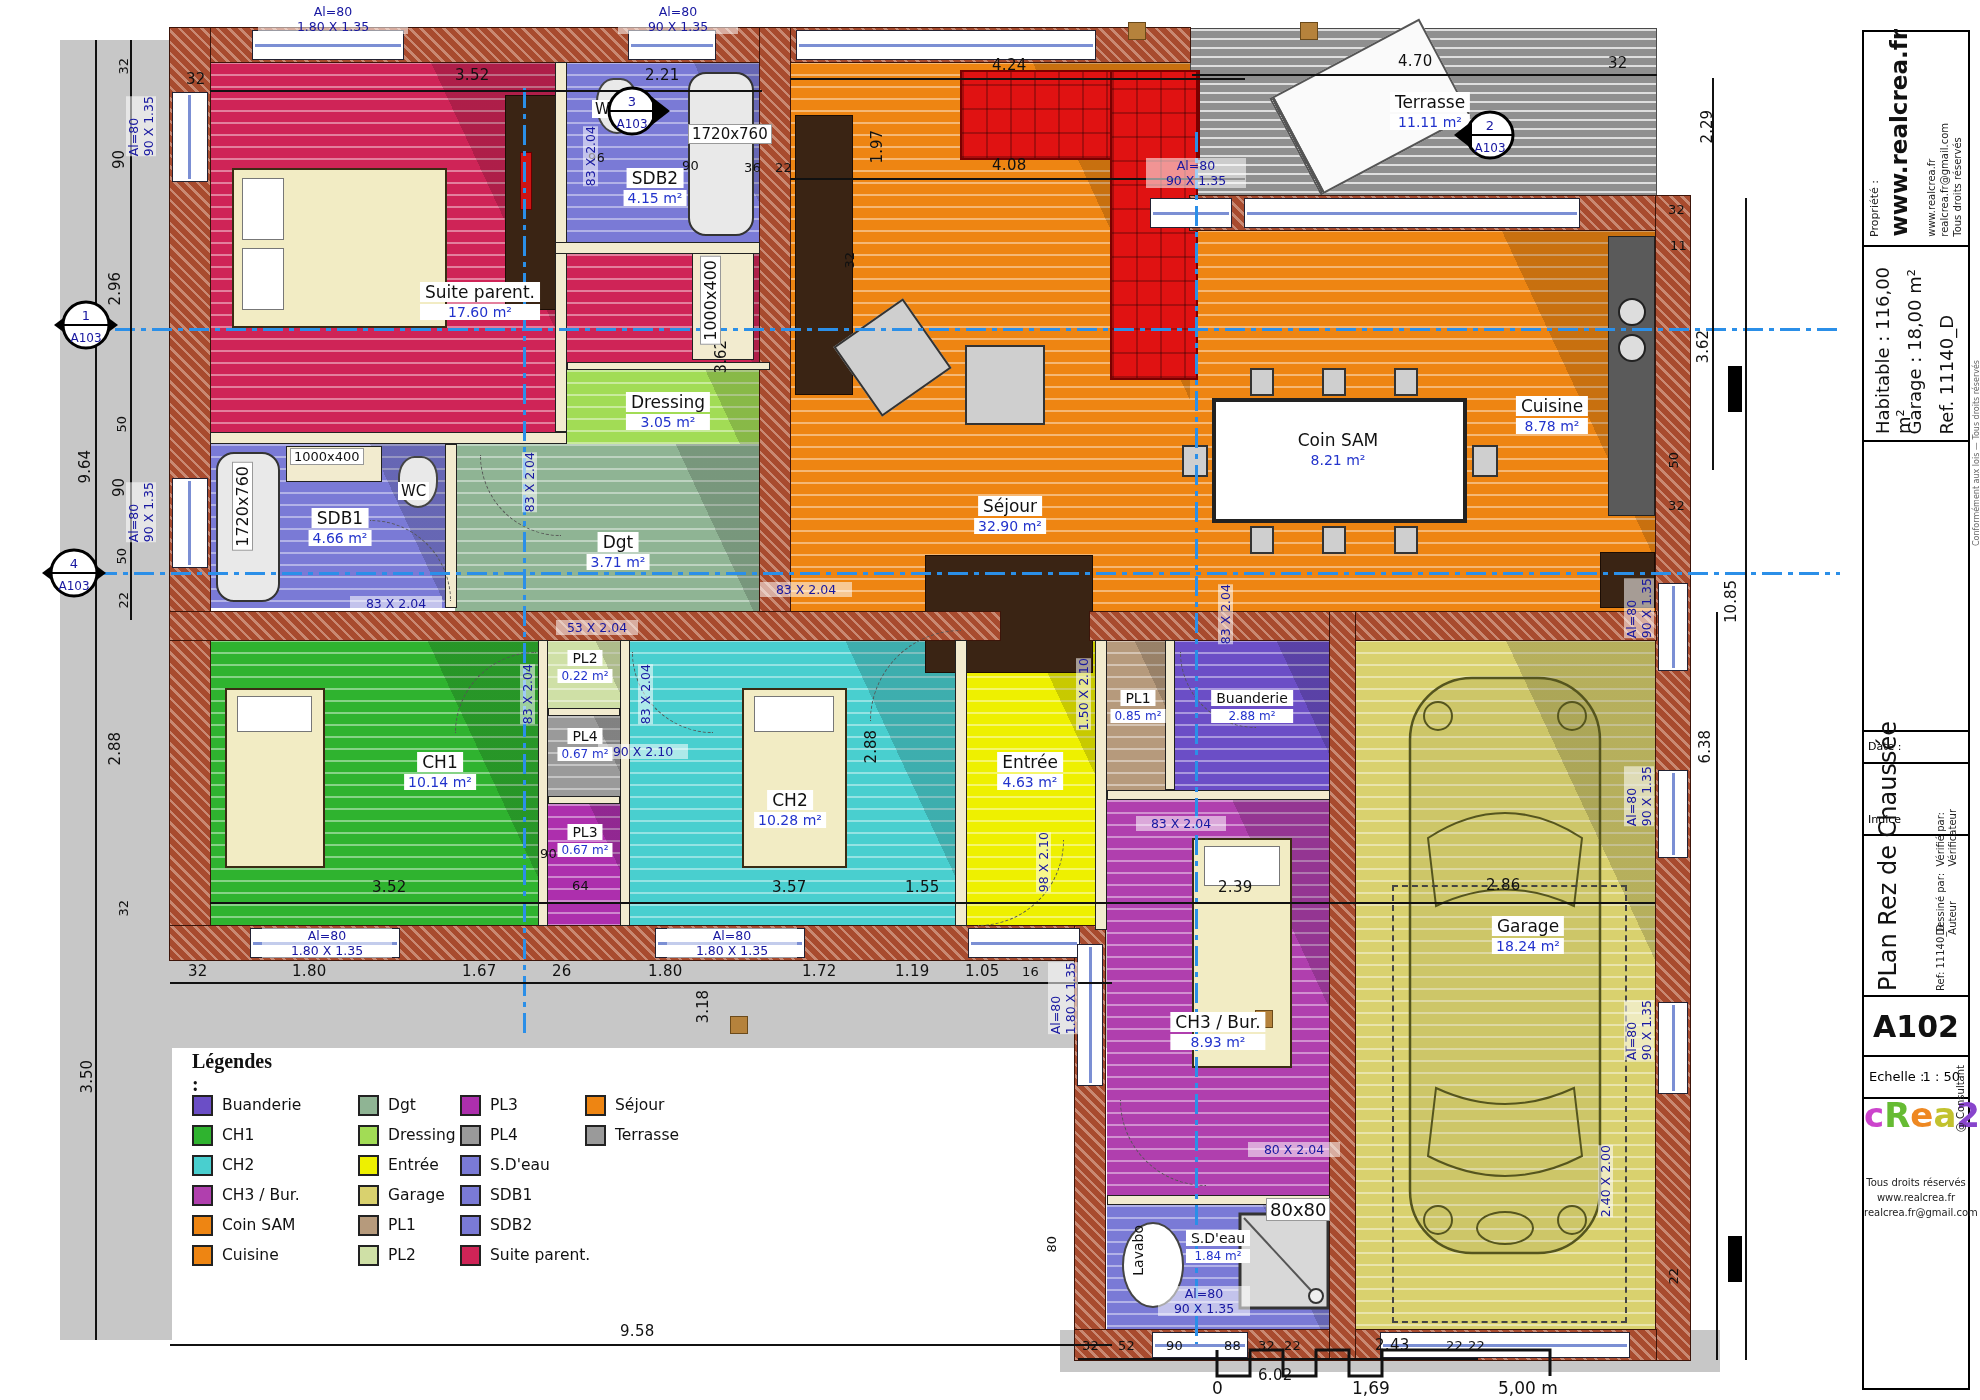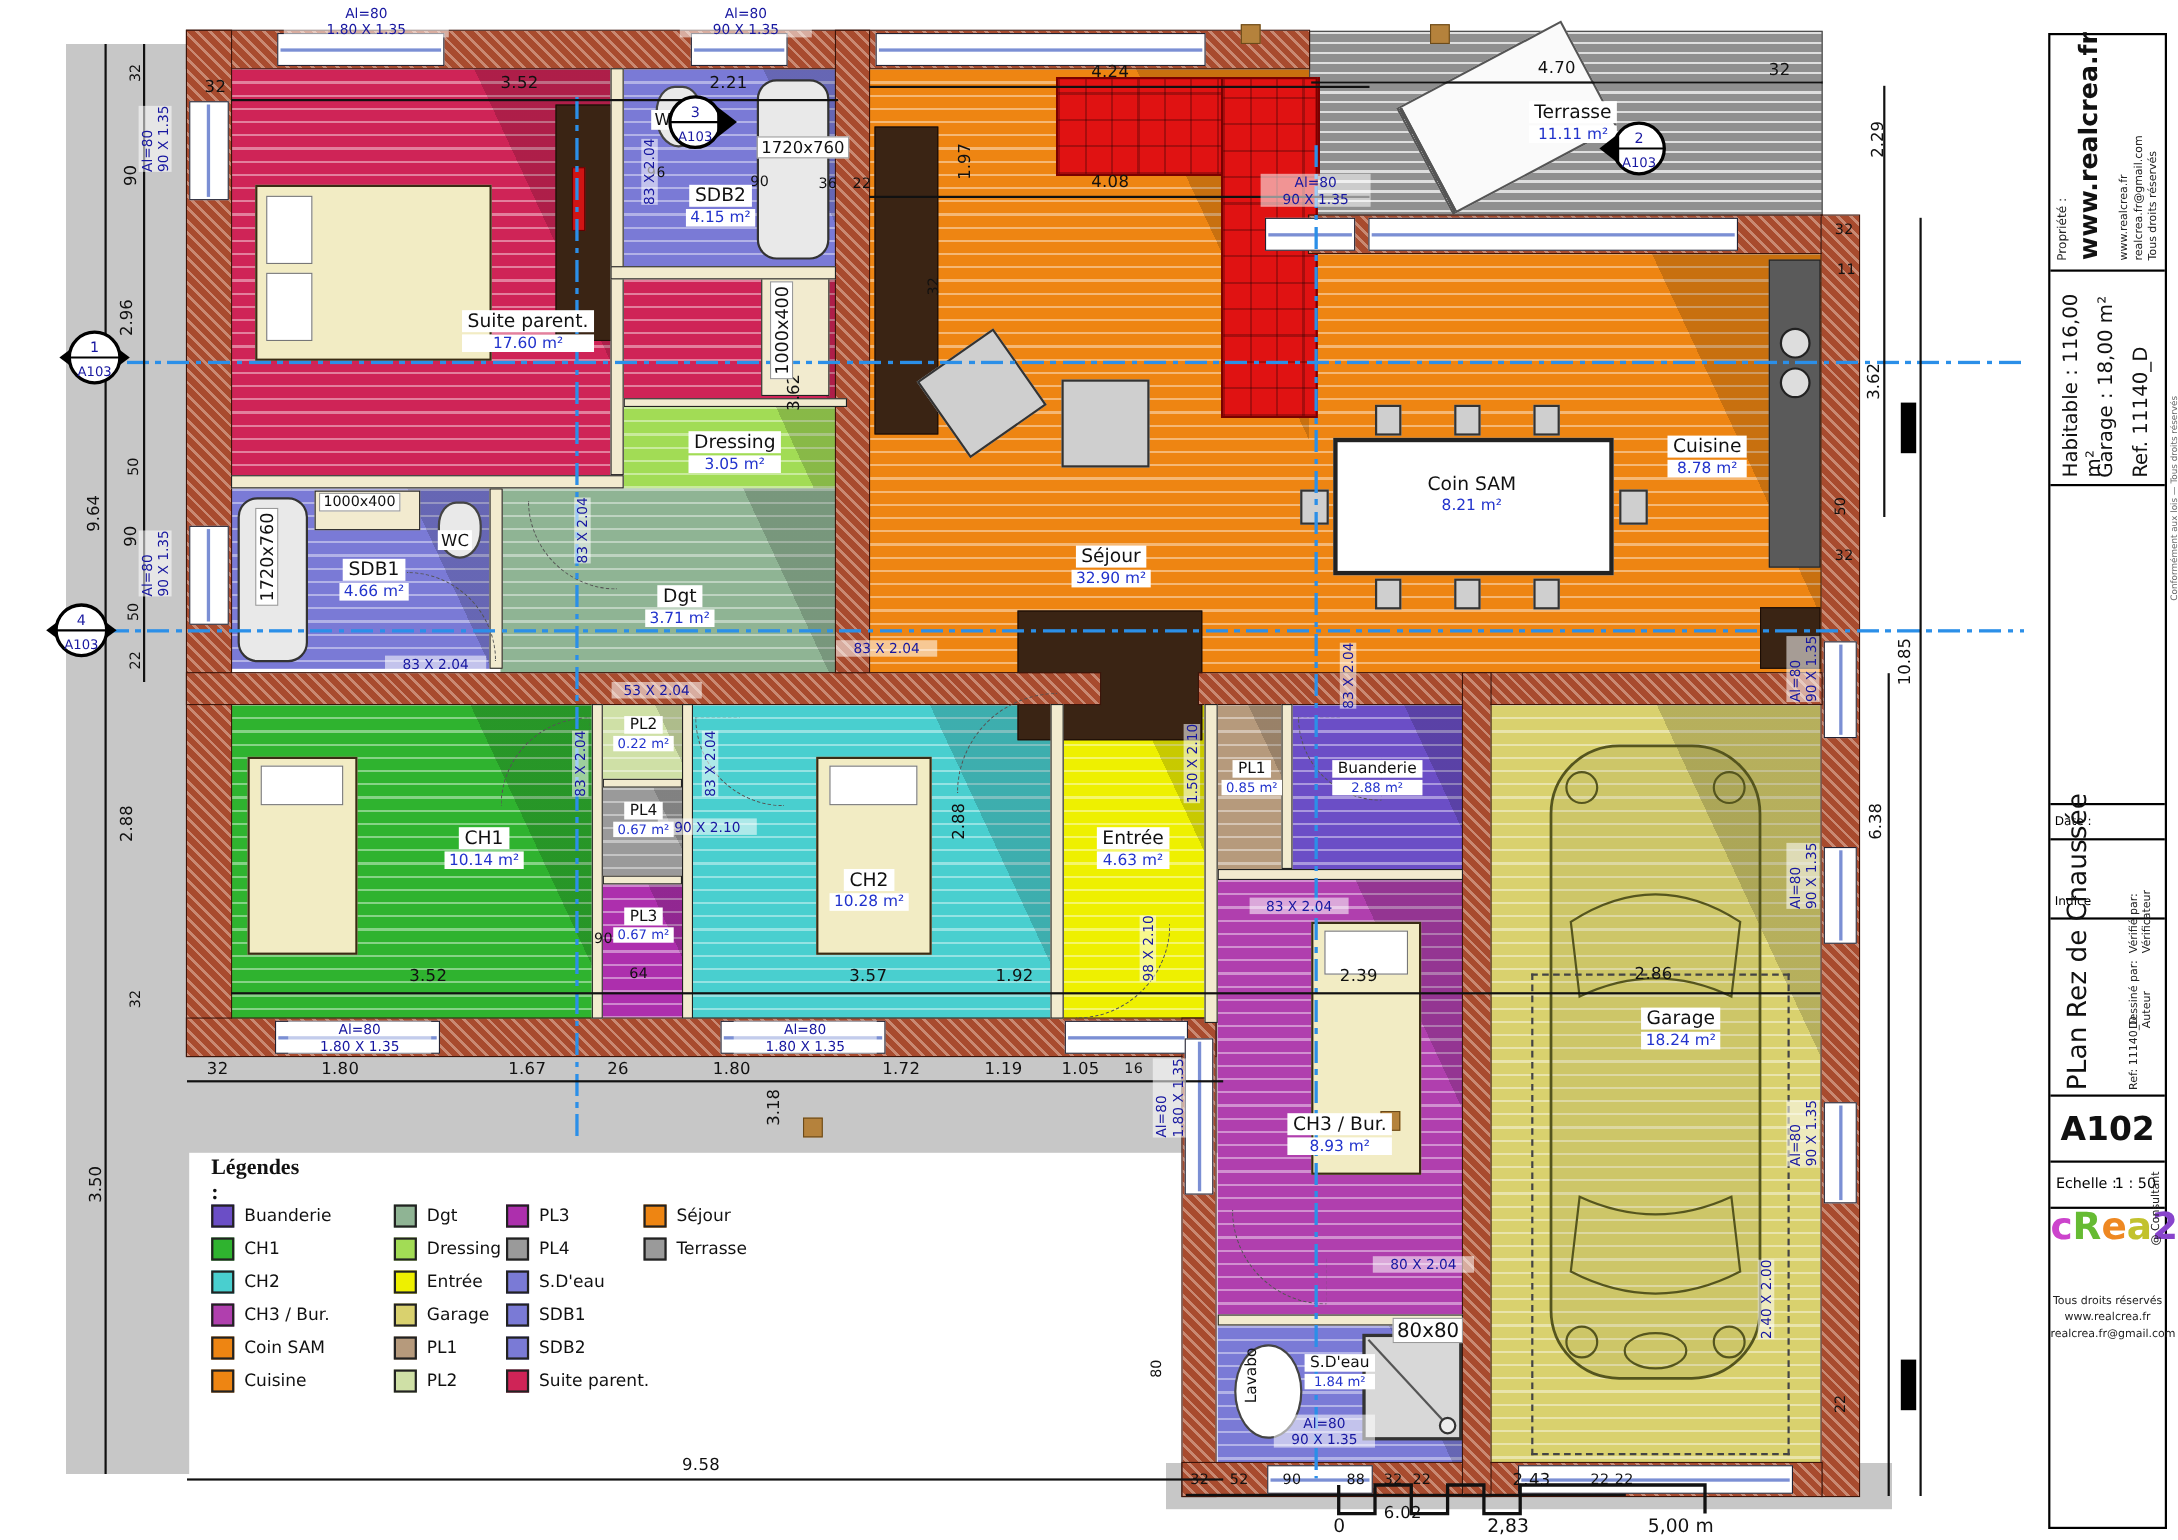--- a/index.html
+++ b/index.html
@@ -263,21 +263,21 @@
   <span class="dimv" style="left:712px;top:340px;">3.62</span>
   <span class="dimv sm" style="left:1666px;top:452px;">50</span>
   <span class="dim sm" style="left:1668px;top:498px;">32</span>
   <span class="dimv" style="left:1722px;top:580px;">10.85</span>
   <span class="dimv" style="left:1696px;top:730px;">6.38</span>
   <span class="dimv sm" style="left:1666px;top:1268px;">22</span>
 
   <span class="dim" style="left:372px;top:878px;">3.52</span>
   <span class="dim sm" style="left:572px;top:878px;">64</span>
   <span class="dim" style="left:772px;top:878px;">3.57</span>
-  <span class="dim" style="left:905px;top:878px;">1.92</span>
+  <span class="dim" style="left:905px;top:878px;">1.55</span>
   <span class="dim" style="left:1218px;top:878px;">2.39</span>
   <span class="dim" style="left:1486px;top:876px;">2.86</span>
   <span class="dimv" style="left:862px;top:730px;">2.88</span>
   <span class="dimv" style="left:694px;top:990px;">3.18</span>
   <span class="dim sm" style="left:540px;top:846px;">90</span>
   <span class="dimv sm" style="left:1044px;top:1236px;">80</span>
 
   <span class="dim" style="left:188px;top:962px;">32</span>
   <span class="dim" style="left:292px;top:962px;">1.80</span>
   <span class="dim" style="left:462px;top:962px;">1.67</span>
@@ -560,21 +560,21 @@
         <span class="sw" style="background: rgb(154, 154, 154);"></span>
         <span class="lgl">Terrasse</span>
       </div>
       </div>
   </div>
 
   <svg id="sbar" style="left:1212px;top:1346px;" width="345" height="40" viewBox="0 0 345 40">
     <path d="M5,4 v26 h33 v-26 h33 v26 h33 v-26 h33 v26 h33 v-26 h168 v26" fill="none" stroke="#111" stroke-width="3"></path>
   </svg>
   <span class="slab" style="left:1212px;top:1378px;">0</span>
-  <span class="slab" style="left:1352px;top:1378px;">2,83</span>
+  <span class="slab" style="left:1352px;top:1378px;">1,69</span>
   <span class="slab" style="left:1498px;top:1378px;">5,00 m</span>
 
   <div id="tb">
 
     <div class="tbs" style="top:0;height:215px;">
       <span class="vtx" style="position:absolute;left:4px;bottom:8px;font-size:11px;color:#222;">Propriété :</span>
       <span class="vtx" style="position:absolute;left:22px;bottom:8px;font-size:23px;font-weight:bold;color:#111;">www.realcrea.fr</span>
       <span class="vtx tb-small" style="position:absolute;right:4px;bottom:8px;white-space:pre-line;line-height:1.3;">www.realcrea.fr
 realcrea.fr@gmail.com
 Tous droits réservés</span>

